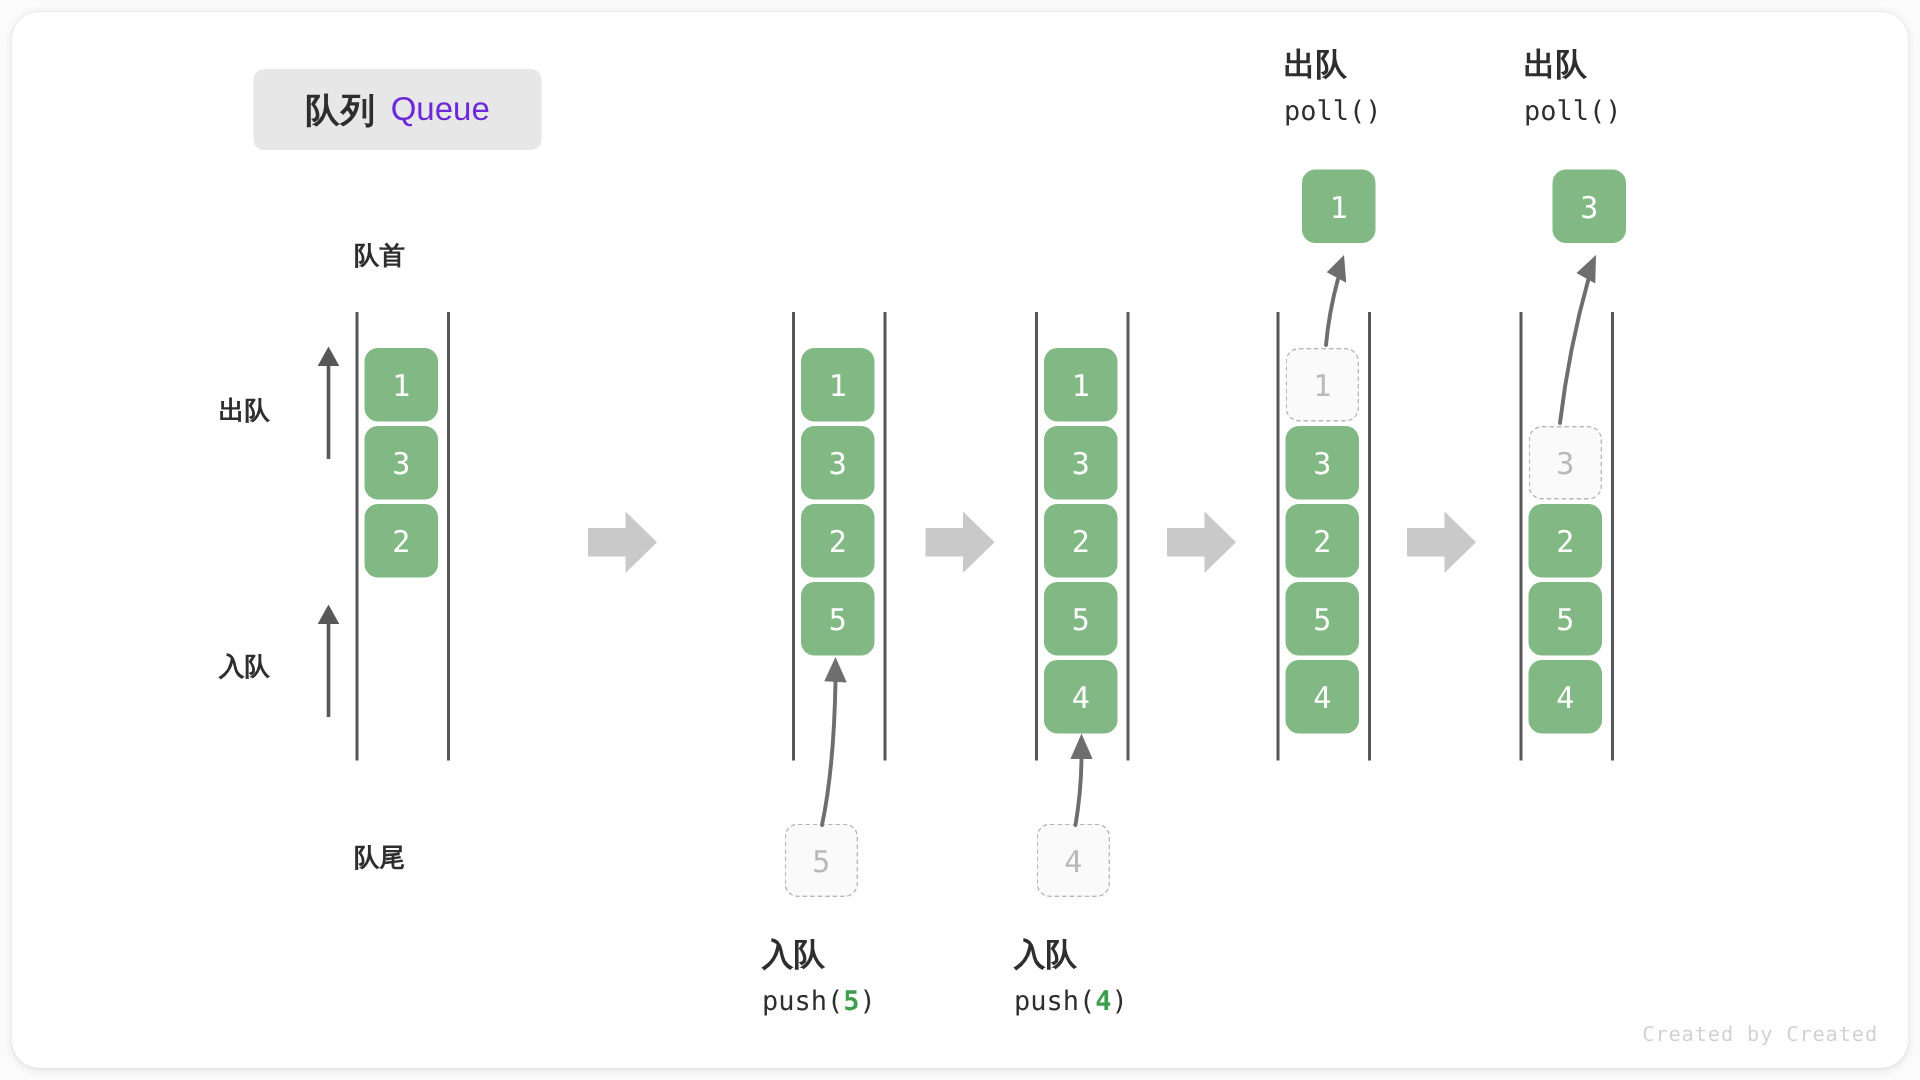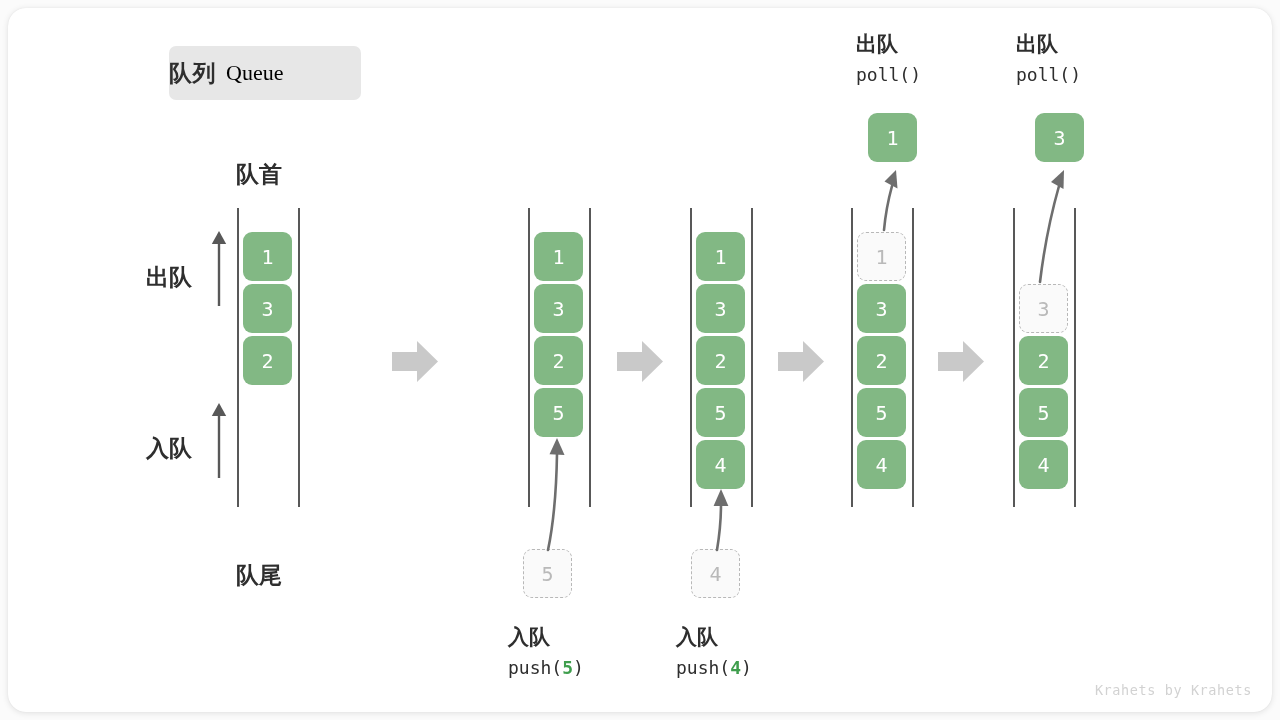--- a/index.html
+++ b/index.html
@@ -22,29 +22,29 @@
     width: 1280px; height: 720px;
   }
   .abs { position: absolute; }
 
   
   #title-badge {
     left: 169px; top: 46px;
     width: 192px; height: 54px;
     background: #e7e7e7;
     border-radius: 7px;
-    display: flex; align-items: center; justify-content: flex-start;
+    display: flex; align-items: center; justify-content: center;
   }
   #title-badge .cn {
     font-size: 23px; font-weight: bold; color: #2e2e2e;
     letter-spacing: 0.5px;
   }
   #title-badge .en {
-    font-size: 22px; color: #000000;
-    font-family: Liberation Serif, serif;
+    font-size: 22px; color: #6d28d9;
+    font-family: Liberation Sans, sans-serif;
     margin-left: 10px;
   }
 
   
   .rail {
     width: 1.6px; background: #585858;
   }
 
   
   .box {
@@ -60,21 +60,21 @@
     color: #ffffff;
   }
   .box.ghost {
     background: #fafafa;
     color: #b9b9b9;
     border: 1.8px dashed #b8b8b8;
   }
 
   
   .cn-label {
-    font-size: 23px; font-weight: bold; color: #2e2e2e;
+    font-size: 17px; font-weight: bold; color: #2e2e2e;
     white-space: nowrap;
   }
   .caption {
     white-space: nowrap; line-height: 1.55;
     color: #2e2e2e;
   }
   .caption .cn {
     font-size: 21px; font-weight: bold; display: block;
   }
   .caption .code {
@@ -201,15 +201,15 @@
   <div class="abs caption" style="left:1016px; top:28px; text-align:left;">
     <span class="cn">出队</span>
     <span class="code">poll()</span>
   </div>
   <div class="abs box filled" style="left:1035px; top:113px;">3</div>
   <svg class="abs" style="left:1022px; top:162px;" width="60" height="125">
     <path d="M18 120 Q24 70 37 24" stroke="#6e6e6e" stroke-width="2.6" fill="none" stroke-linecap="round"></path>
     <path d="M42 8 L41.5 27 L29 20 Z" fill="#6e6e6e"></path>
   </svg>
 
-  <div class="abs" id="watermark">Krahets by Krahets</div>
+  <div class="abs" id="watermark">Created by Created</div>
 
 </div>
 
 </body></html>

